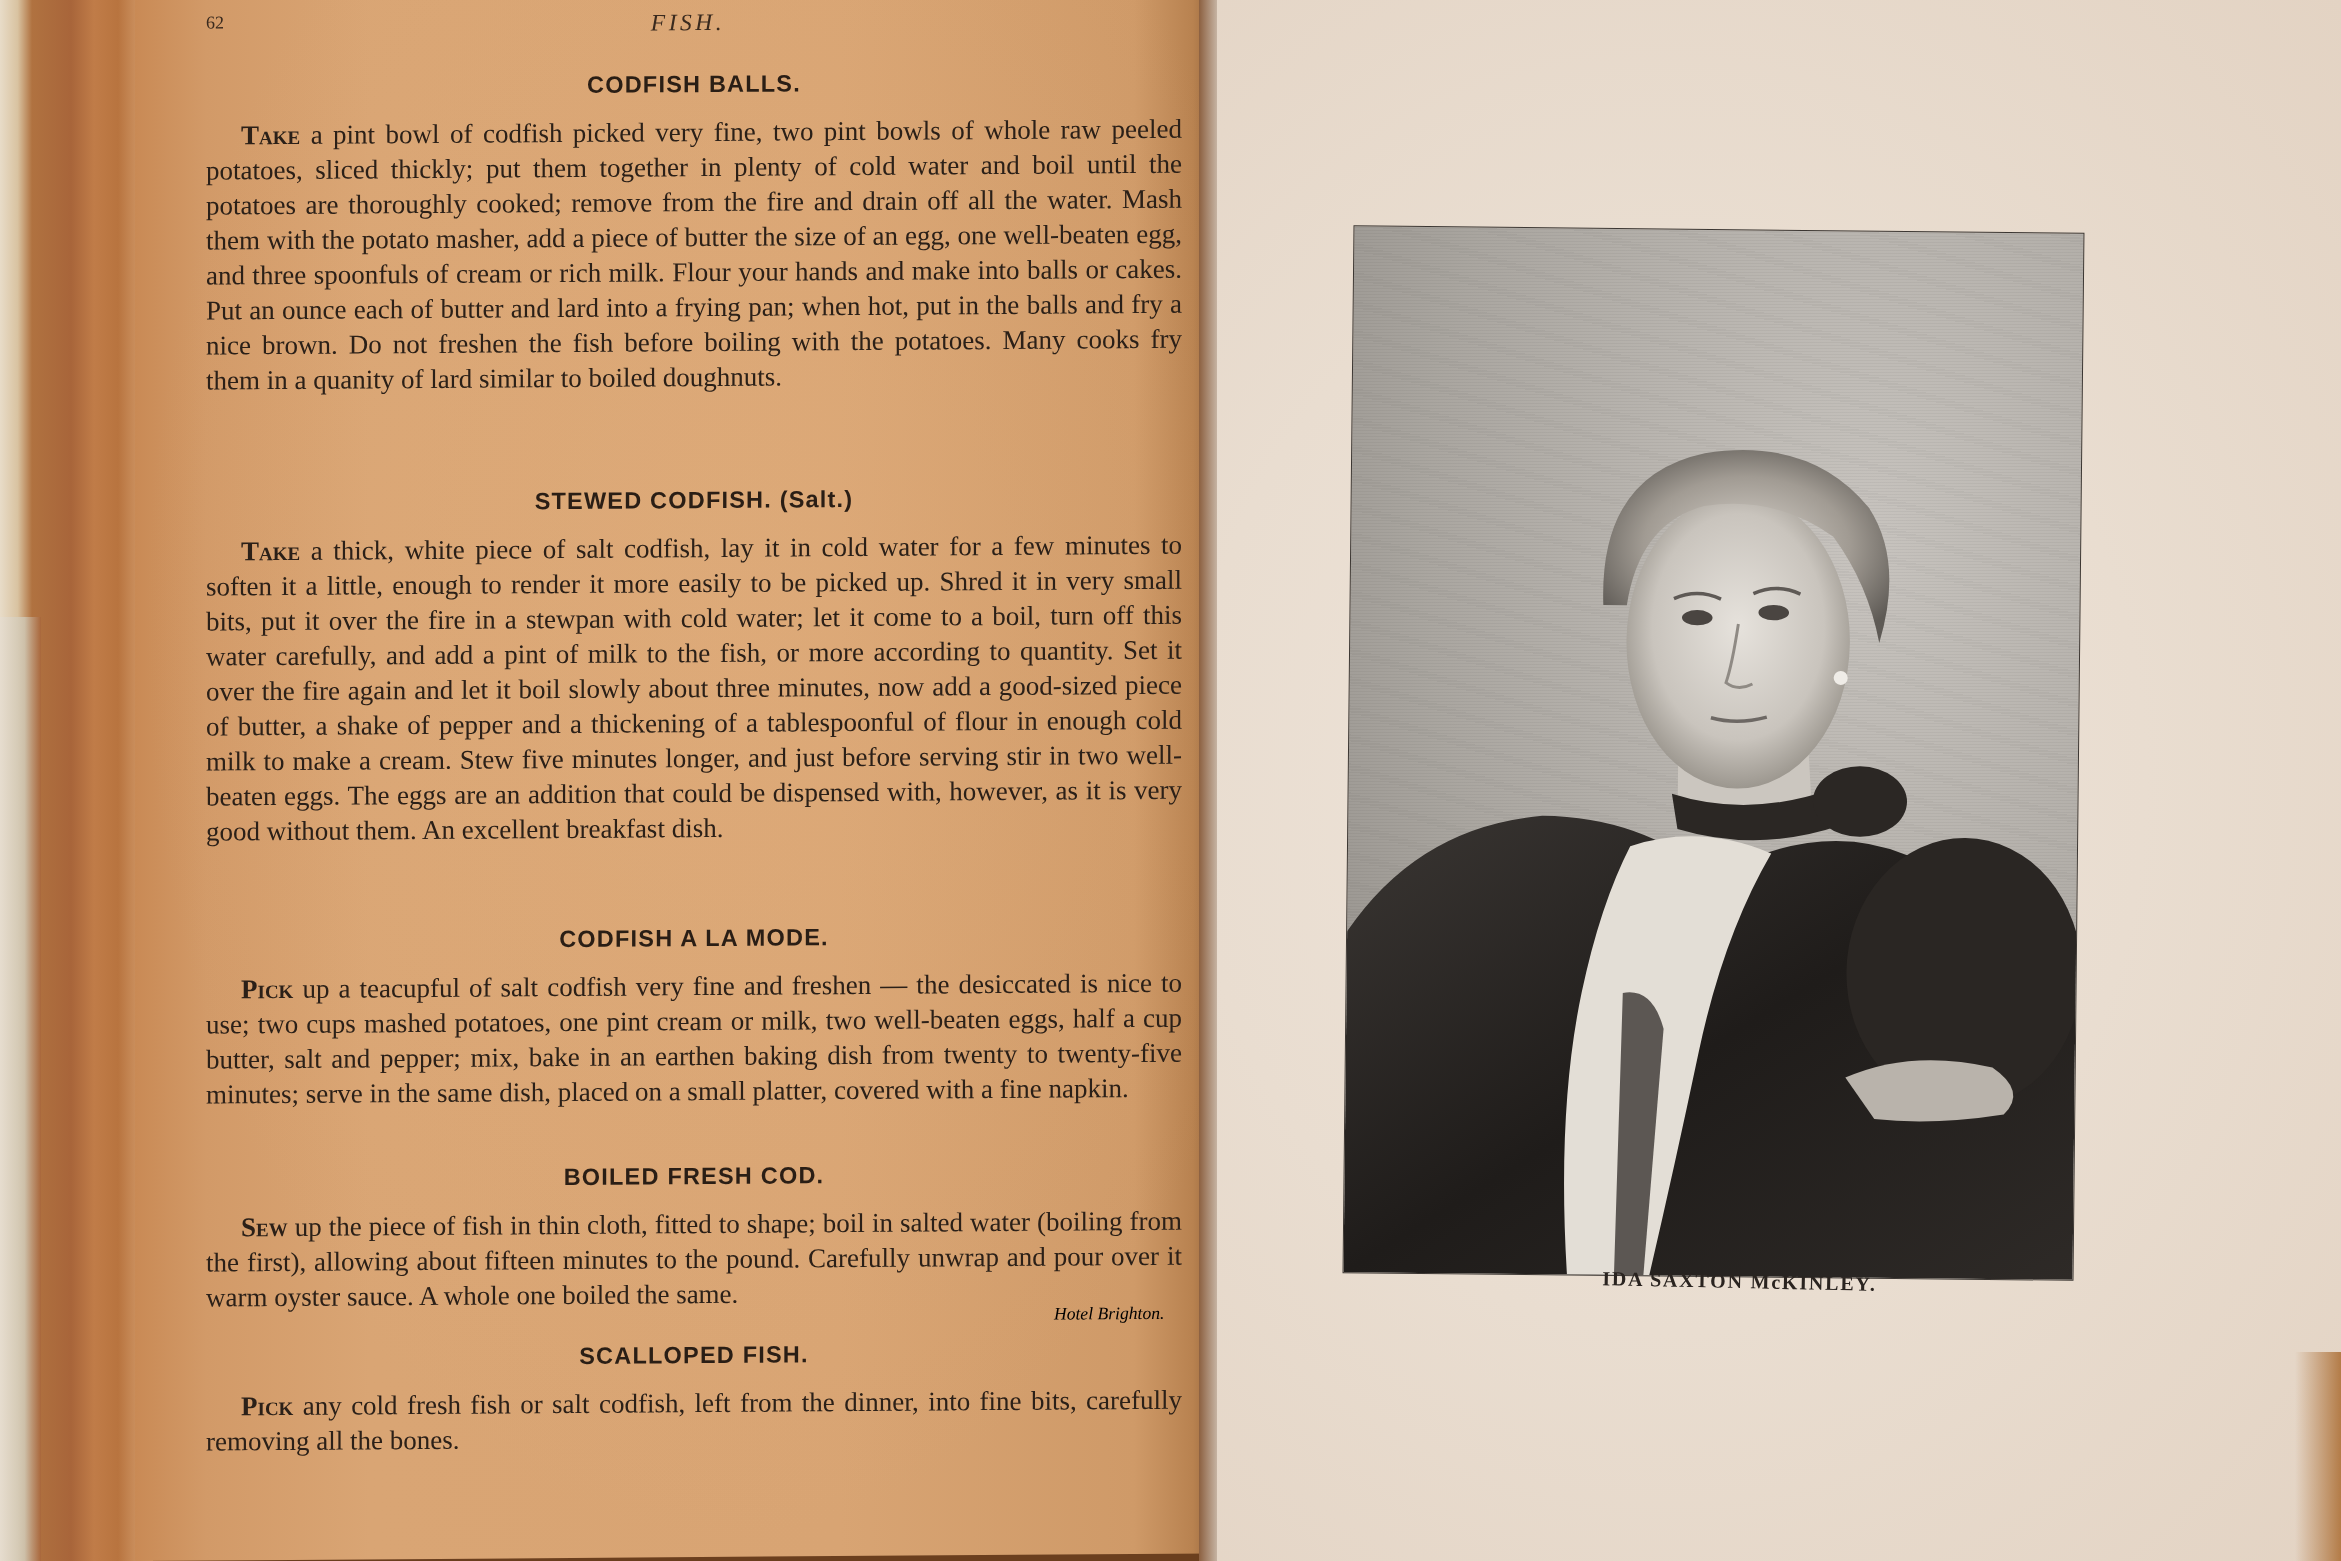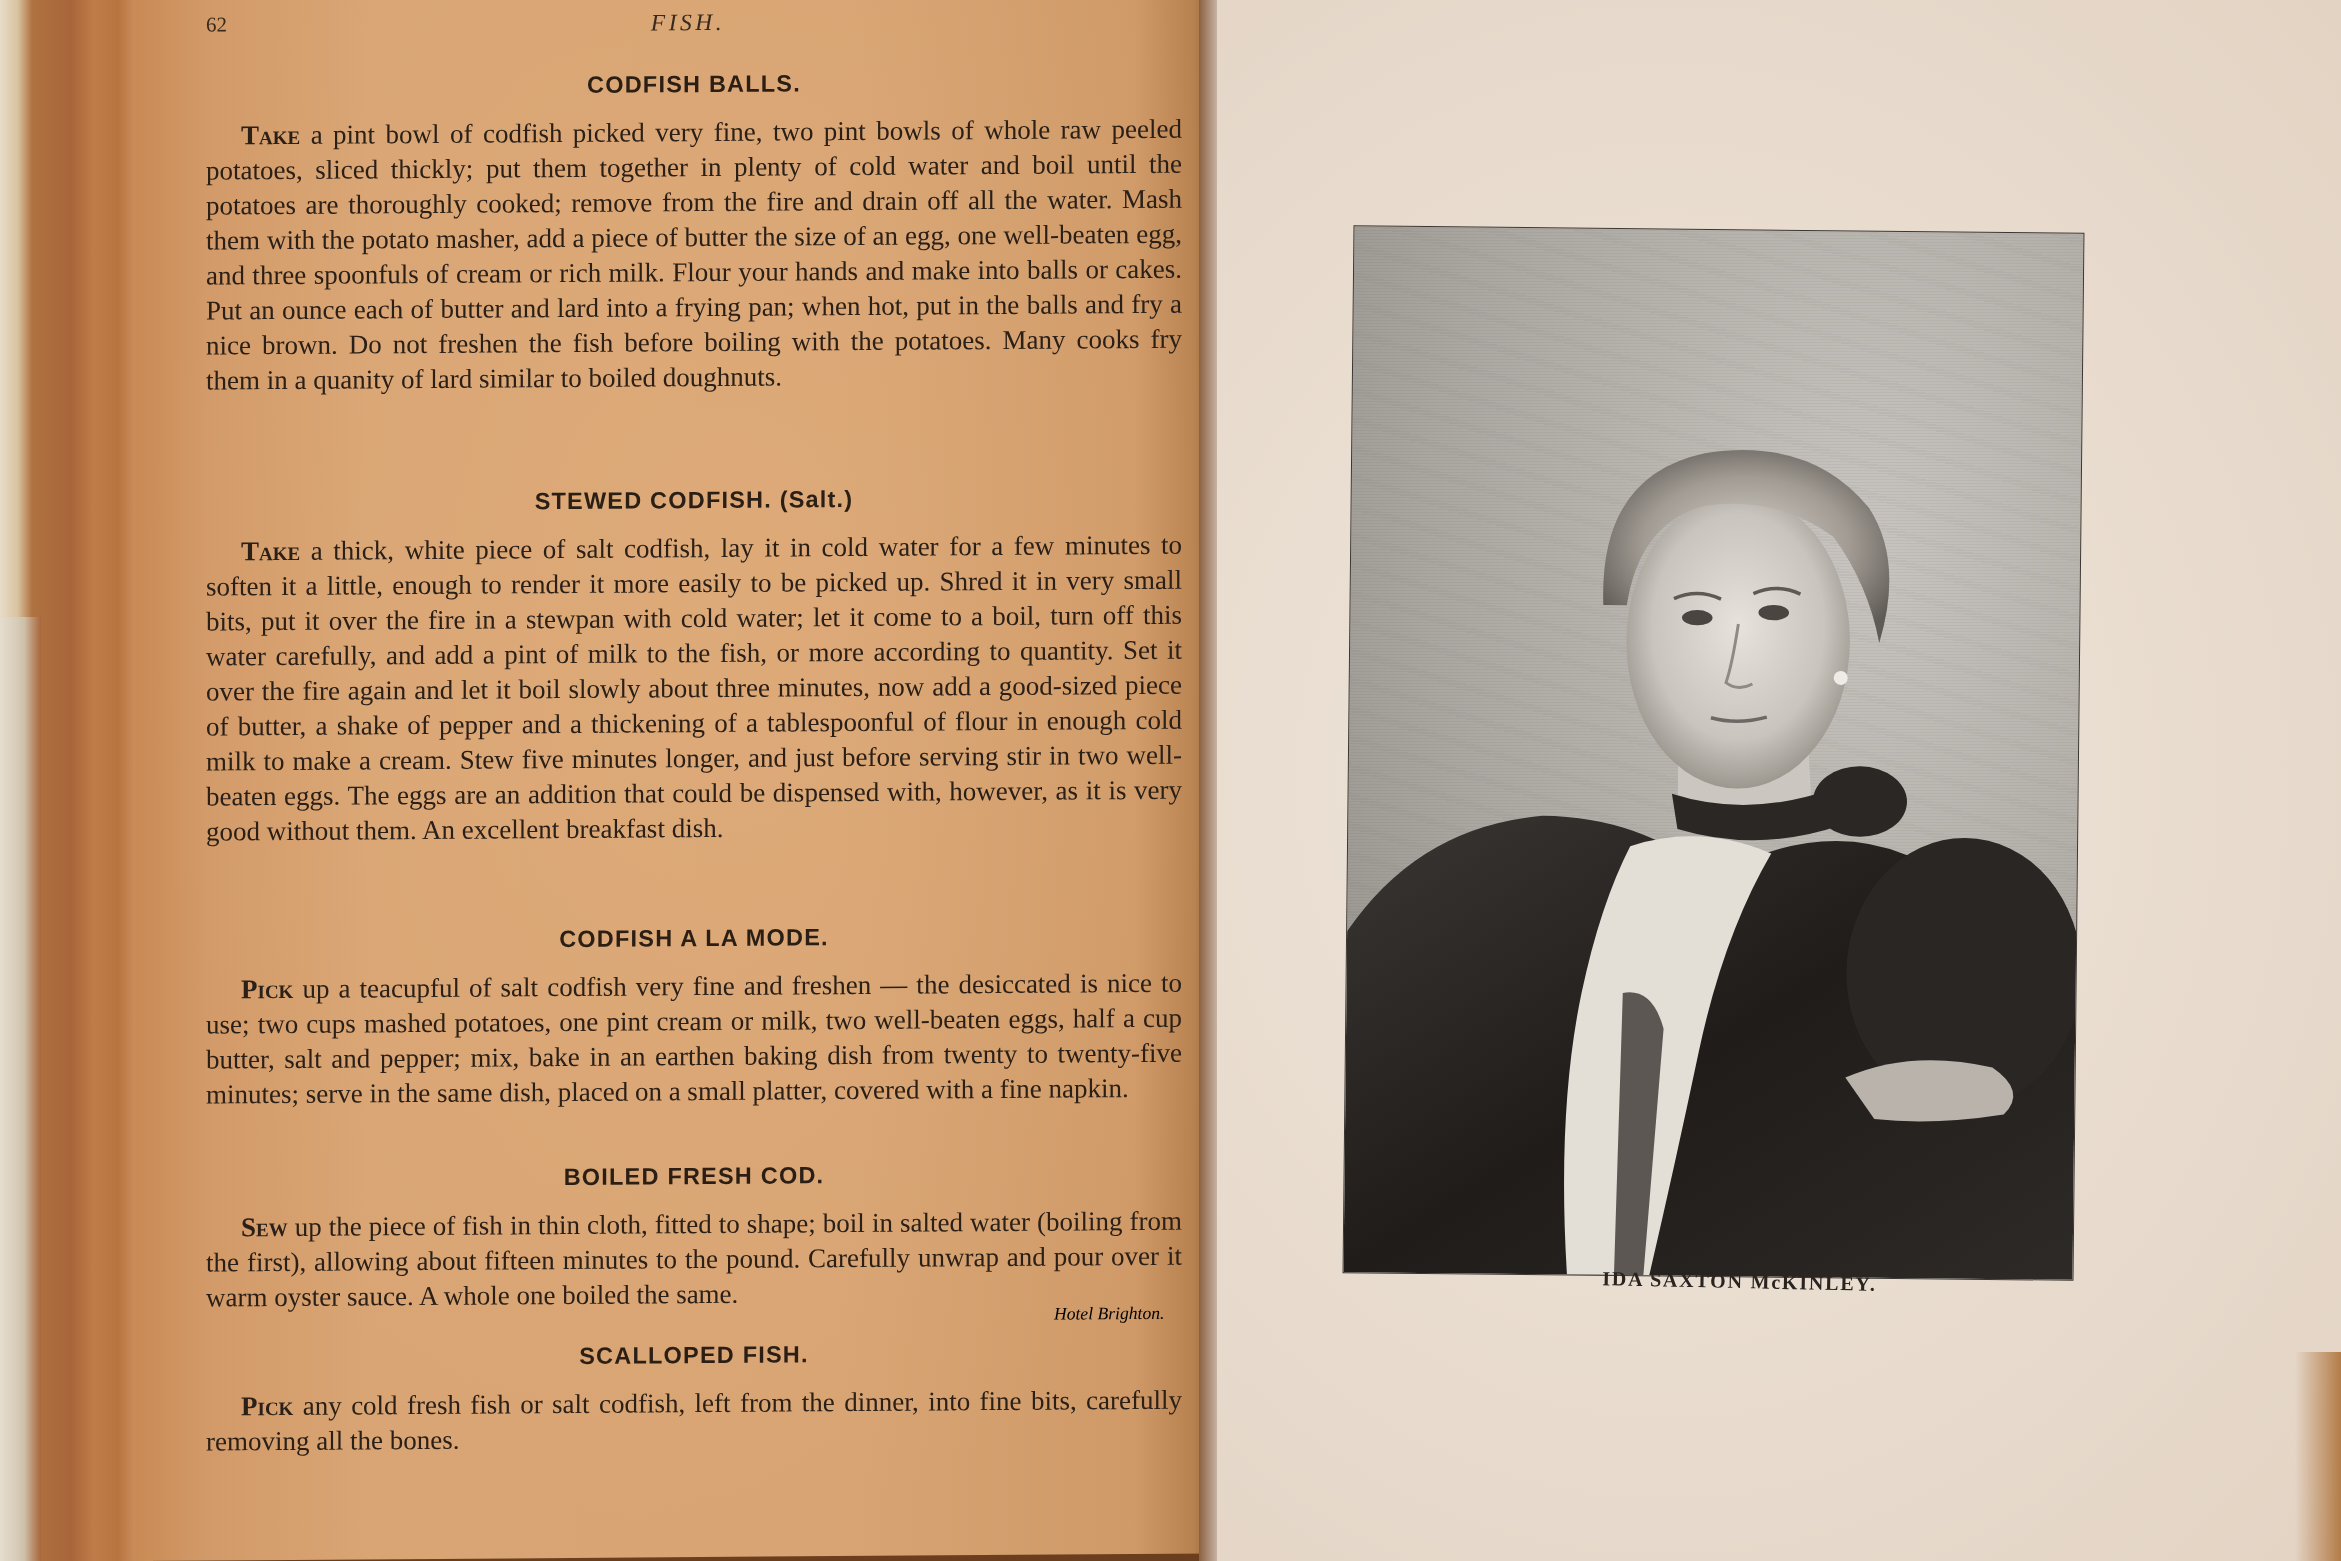--- a/index.html
+++ b/index.html
@@ -67,21 +67,21 @@
     .running-head {
       position: absolute;
       top: 13px;
       left: 71px;
       width: 964px;
       height: 35px;
     }
     .page-number {
       position: absolute;
       left: 0; top: 0;
-      font-size: 21px;
+      font-size: 18px;
       color: #3a2a1e;
     }
     .section-title {
       position: absolute;
       left: 0; right: 0; top: 0;
       text-align: center;
       font-style: italic;
       font-size: 23.5px;
       letter-spacing: 3.5px;
       color: #3a2a1e;

